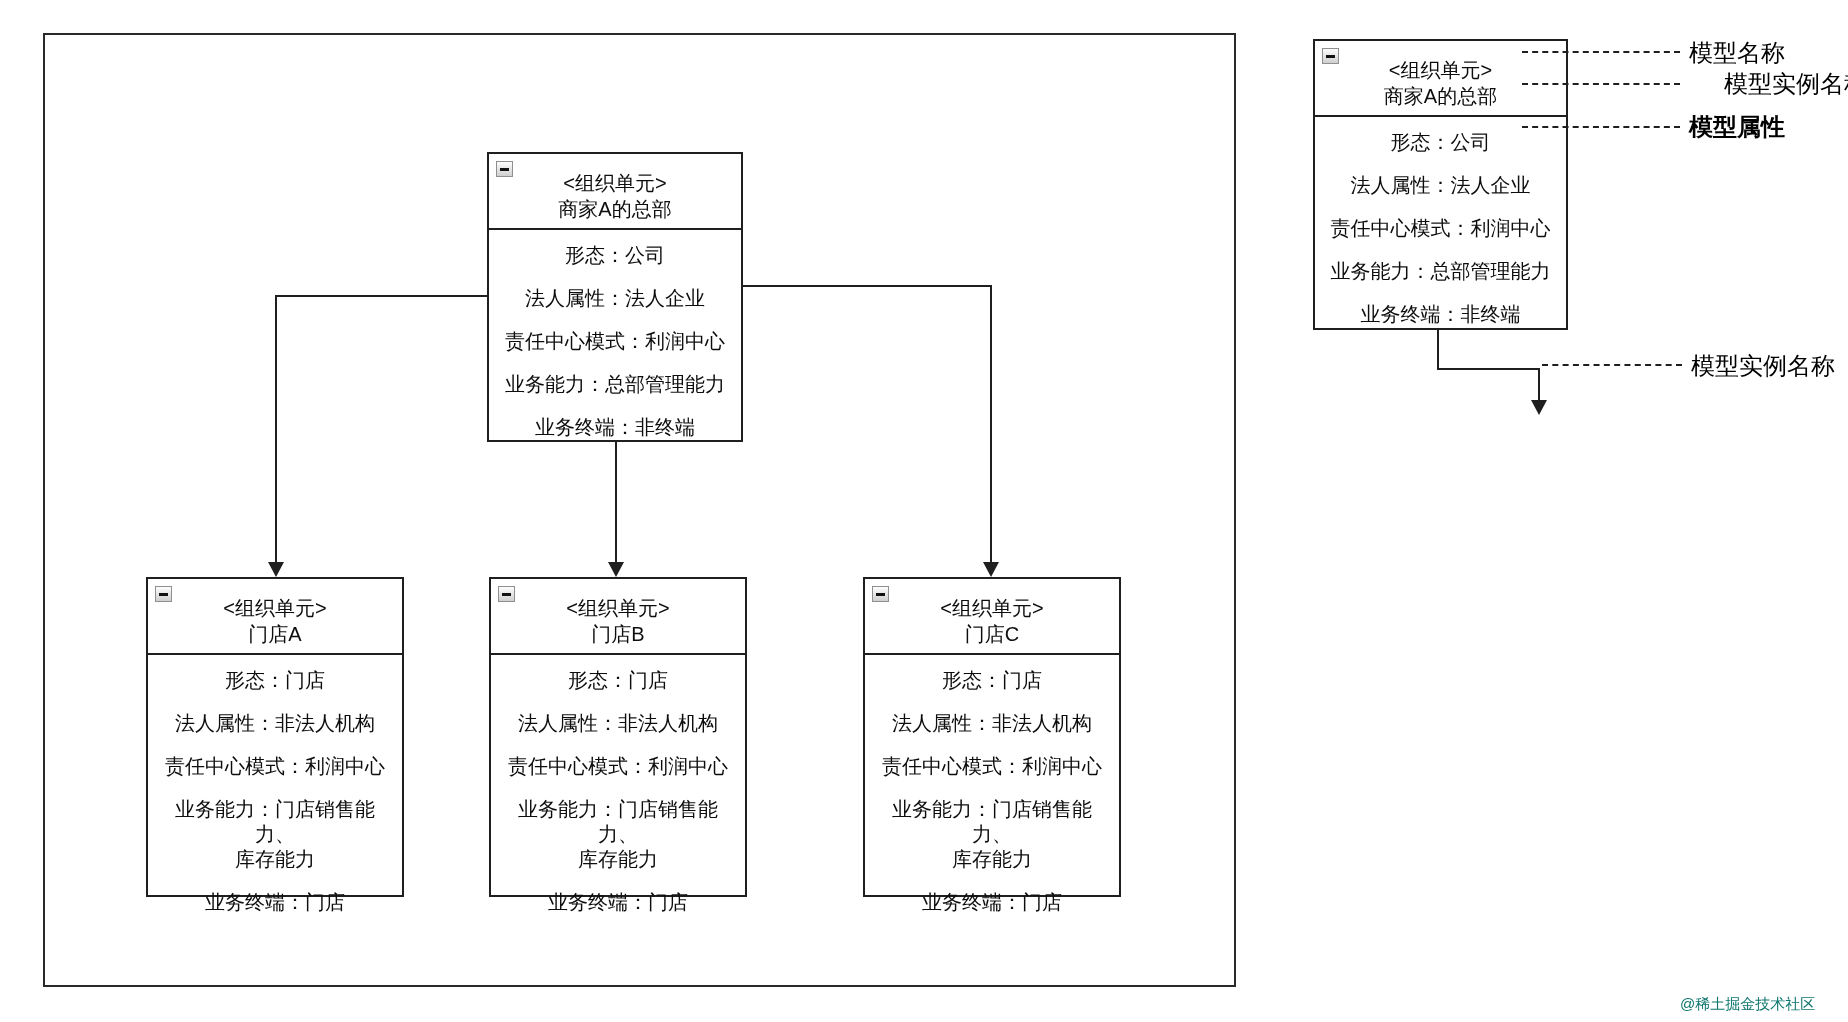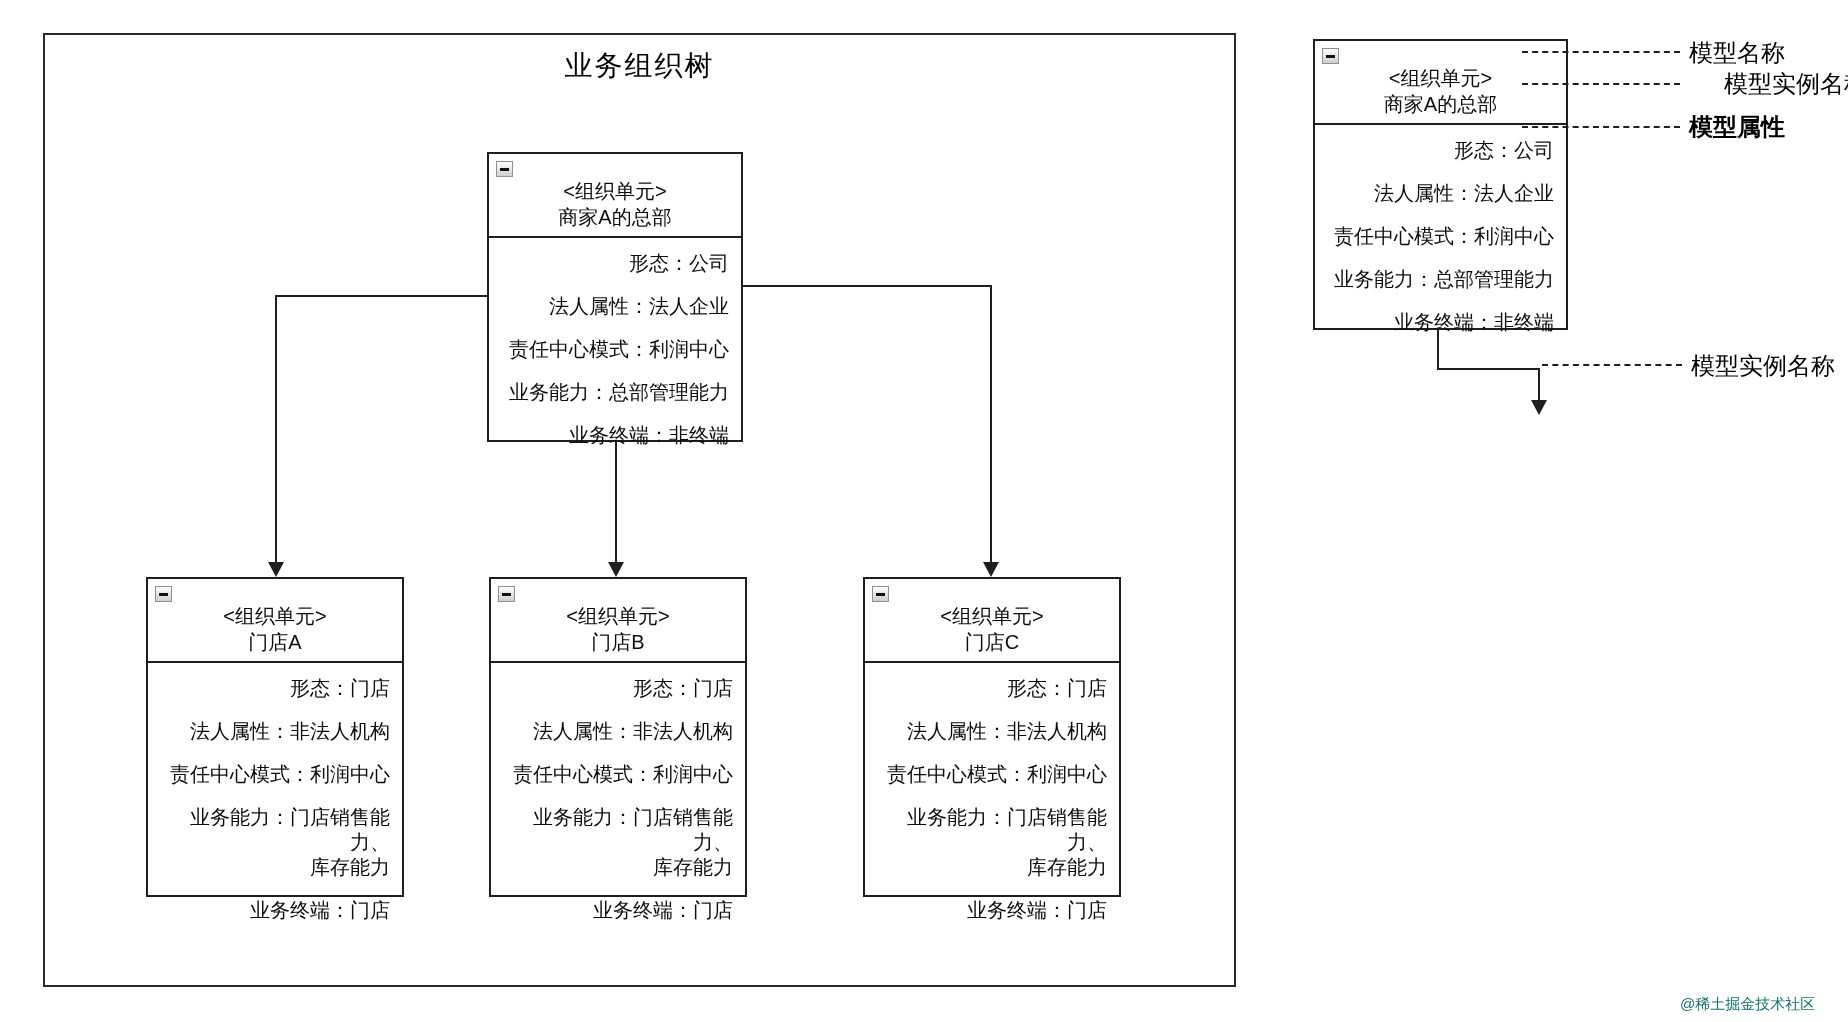--- a/index.html
+++ b/index.html
@@ -10,49 +10,48 @@
   .frame {
     position:absolute; border:2px solid #2a2a2a; background:#ffffff; box-sizing:border-box;
   }
   .diagram-title {
     position:absolute; text-align:center; font-size:28px; letter-spacing:2px; color:#000;
   }
   .node {
     position:absolute; border:2px solid #1f1f1f; background:#ffffff; box-sizing:border-box;
   }
   .node-header {
-    position:relative; border-bottom:2px solid #1f1f1f; text-align:center; padding-top:24px; height:58px;
+    position:relative; border-bottom:2px solid #1f1f1f; text-align:center; padding-top:16px; height:58px;
   }
   .stereotype, .node-name { font-size:20px; line-height:26px; }
   .collapse-icon {
     position:absolute; left:7px; top:7px; width:17px; height:16px;
     border:1px solid #8f8f8f; background:linear-gradient(180deg,#fdfdfd 0%,#cfcfcf 100%);
     box-sizing:border-box; display:flex; align-items:center; justify-content:center; cursor:pointer;
   }
   .collapse-icon .bar { width:9px; height:3px; background:#111; }
-  .node-body { padding:13px 12px 0 12px; text-align:right; overflow:hidden; }
+  .node-body { padding:13px 12px 0 12px; text-align:center; overflow:hidden; }
   .attr { font-size:20px; line-height:25px; margin:0 0 18px 0; white-space:pre-line; }
   .line { position:absolute; background:#1f1f1f; }
   .arrow-down {
     position:absolute; width:0; height:0;
     border-left:8px solid transparent; border-right:8px solid transparent;
     border-top:15px solid #1f1f1f;
   }
   .dash { position:absolute; border-top:2px dashed #1f1f1f; }
   .anno { position:absolute; font-size:24px; line-height:25px; white-space:nowrap; color:#000; }
   .watermark { position:absolute; font-size:15px; color:#0f766e; }
 </style>
 </head>
 <body>
 
 <div class="canvas">
 
   <div class="frame" style="left:43px; top:33px; width:1193px; height:954px;"></div>
 
-  <div class="diagram-title" style="left:43px; top:47px; width:1193px;">业务组织树</div>
 
   <div class="node" style="left:487px; top:152px; width:256px; height:290px;">
     <div class="node-header">
       <span class="collapse-icon">
           <span class="bar"></span>
         </span>
       <div class="stereotype">&lt;组织单元&gt;</div>
       <div class="node-name">商家A的总部</div>
     </div>
     <div class="node-body">

